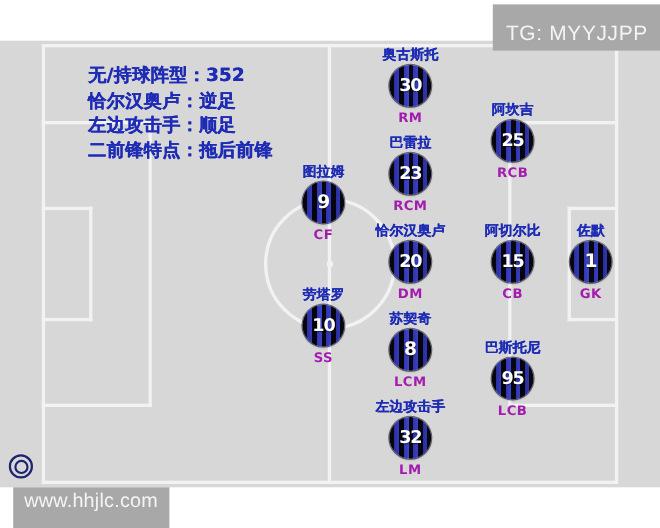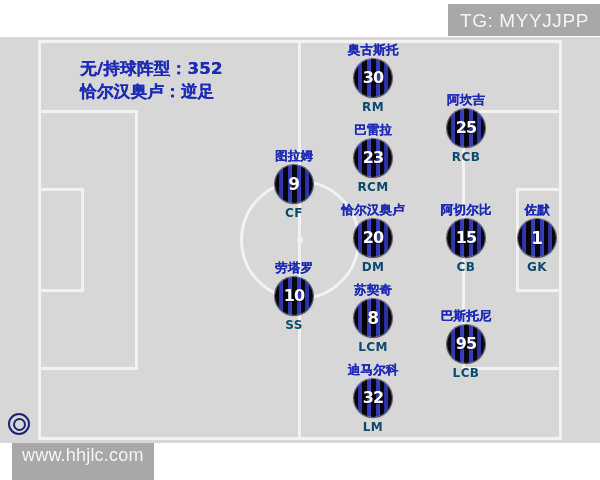--- a/index.html
+++ b/index.html
@@ -101,42 +101,42 @@
   }
   .p-num {
     color:#ffffff; font-weight:bold; font-size:17px;
     letter-spacing:-0.5px; line-height:1;
     text-shadow:0 1px 1px rgba(0,0,0,.6);
   }
   .p-num.wide { font-size:16px; letter-spacing:-1px; }
   .p-pos {
     position:absolute; left:50%; transform:translateX(-50%);
     top:22px;
-    font-size:12px; font-weight:bold; color:#0c4a6e;
+    font-size:12px; font-weight:bold; color:#a21caf;
     white-space:nowrap; letter-spacing:0.4px;
   }
 
   
   #crest {
     position:absolute; left:8px; top:376px; z-index:7;
     width:22px; height:22px; border-radius:50%;
     border:2.5px solid #1c2470; background:#d7d7d7;
     display:flex; align-items:center; justify-content:center;
   }
   #crest .inner {
     width:13px; height:13px; border-radius:50%;
     border:2px solid #1c2470;
   }
 
   
   #wm-tg {
     position:absolute; right:0; top:4px; z-index:20;
     background:#a8a8a8; color:#f4f4f4;
     font-size:19px; letter-spacing:0.6px;
-    padding:6px 11px 4px 12px;
+    padding:16px 11px 4px 12px;
     font-family:"Liberation Sans",sans-serif;
   }
   #wm-site {
     position:absolute; left:12px; top:443px; z-index:20;
     background:#a8a8a8; color:#f4f4f4;
     font-size:18px; letter-spacing:0.2px;
     padding:2px 10px 16px 10px;
     font-family:"Liberation Sans",sans-serif;
   }
 </style>
@@ -163,20 +163,22 @@
   <div class="line pa-r-top"></div>
   <div class="line pa-r-bot"></div>
   <div class="line pa-r-left"></div>
   <div class="line ga-r-top"></div>
   <div class="line ga-r-bot"></div>
   <div class="line ga-r-left"></div>
 
   <div id="info">
       <div class="info-line">无/持球阵型：352</div>
       <div class="info-line">恰尔汉奥卢：逆足</div>
+      <div class="info-line">左边攻击手：顺足</div>
+      <div class="info-line">二前锋特点：拖后前锋</div>
     </div>
 
   <div id="players-layer">
       <div class="player" style="left: 373px; top: 41px;">
         <div class="p-name">奥古斯托</div>
         <div class="p-disc">
           <span class="p-num wide">30</span>
         </div>
         <div class="p-pos">RM</div>
       </div>
@@ -237,21 +239,21 @@
         <div class="p-pos">LCM</div>
       </div>
       <div class="player" style="left: 466px; top: 307px;">
         <div class="p-name">巴斯托尼</div>
         <div class="p-disc">
           <span class="p-num wide">95</span>
         </div>
         <div class="p-pos">LCB</div>
       </div>
       <div class="player" style="left: 373px; top: 361px;">
-        <div class="p-name">迪马尔科</div>
+        <div class="p-name">左边攻击手</div>
         <div class="p-disc">
           <span class="p-num wide">32</span>
         </div>
         <div class="p-pos">LM</div>
       </div>
     </div>
 
   <div id="crest">
     <div class="inner"></div>
   </div>

